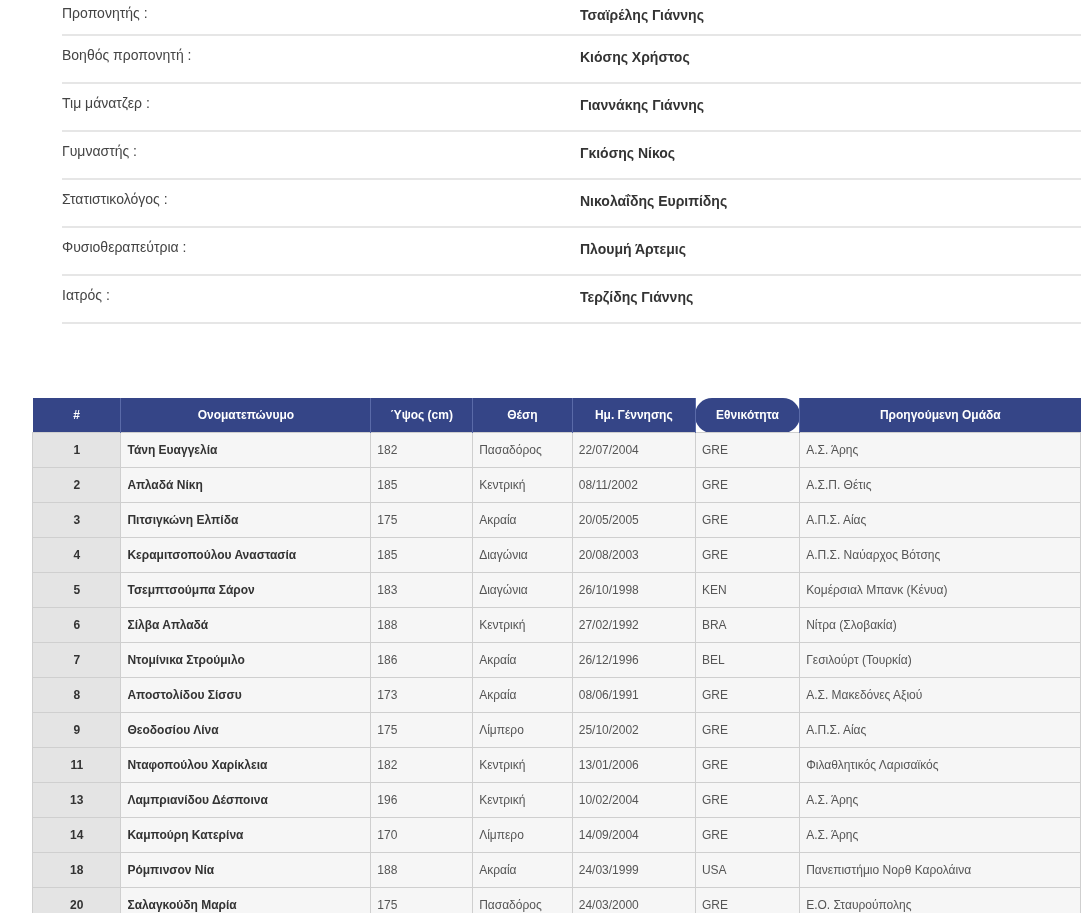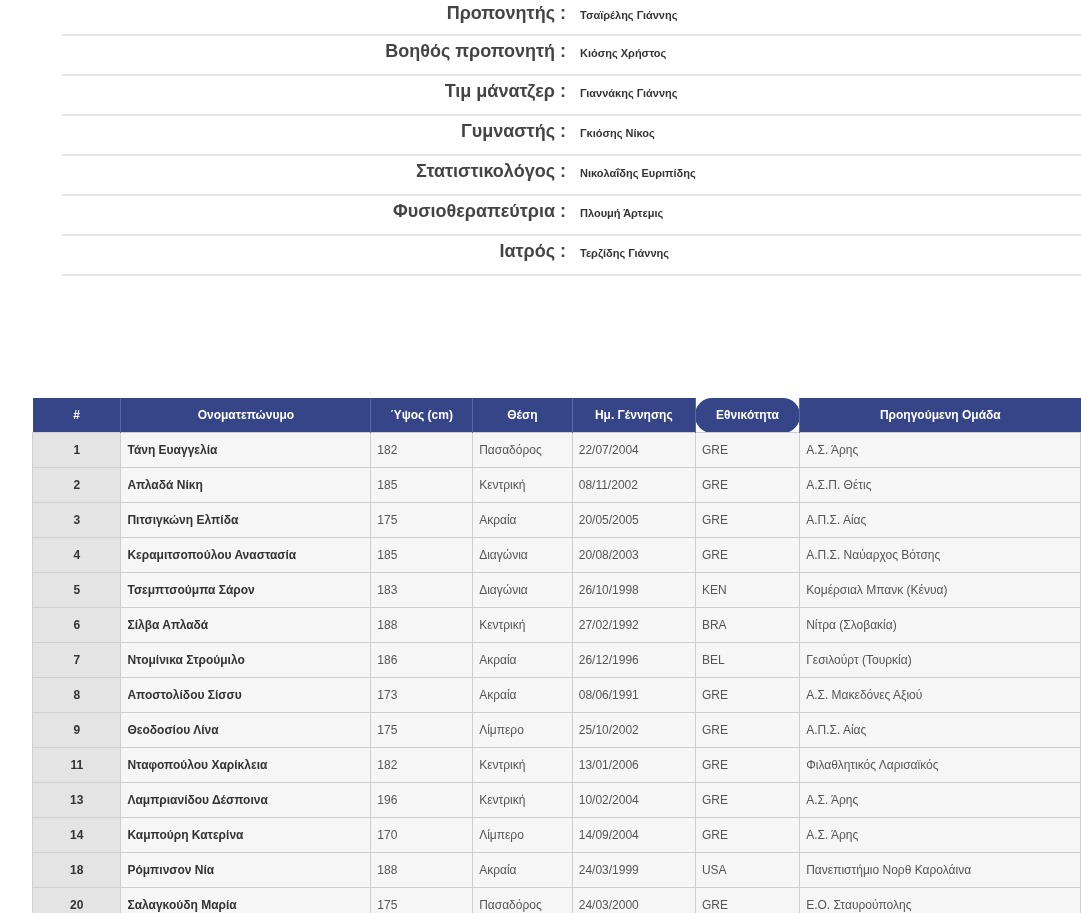--- a/index.html
+++ b/index.html
@@ -4,30 +4,30 @@
 <style>
   html, body { margin: 0; padding: 0; background: #ffffff; }
   body {
     width: 1081px; height: 913px; overflow: hidden; position: relative;
     font-family: "Liberation Sans", sans-serif; color: #333333;
   }
   .staff {
     position: absolute; left: 62px; top: 0; width: 1019px;
   }
   .staff-row {
-    height: 40px; border-bottom: 2px solid #e6e6e6;
+    height: 48px; border-bottom: 2px solid #e6e6e6;
     display: flex; align-items: center; box-sizing: border-box;
   }
   .staff-row:first-child { height: 36px; }
   .staff-label {
-    width: 504px; text-align: right; font-size: 18px; color: #444;
-    padding-right: 0; box-sizing: border-box; position: relative; top: -4px; font-weight: bold;
+    width: 504px; text-align: left; font-size: 14px; color: #444;
+    padding-right: 0; box-sizing: border-box; position: relative; top: -4px;
   }
   .staff-value {
-    padding-left: 14px; font-size: 11px; font-weight: bold; color: #333;
+    padding-left: 14px; font-size: 14px; font-weight: bold; color: #333;
     position: relative; top: -2px;
   }
   table.roster {
     position: absolute; left: 32px; top: 398px; width: 1049px;
     border-collapse: collapse; font-size: 12px;
   }
   table.roster th {
     background: #354587; color: #ffffff; font-weight: bold; font-size: 12px;
     height: 34px; text-align: center; border-right: 1px solid #5a6aa8;
     padding: 0;

